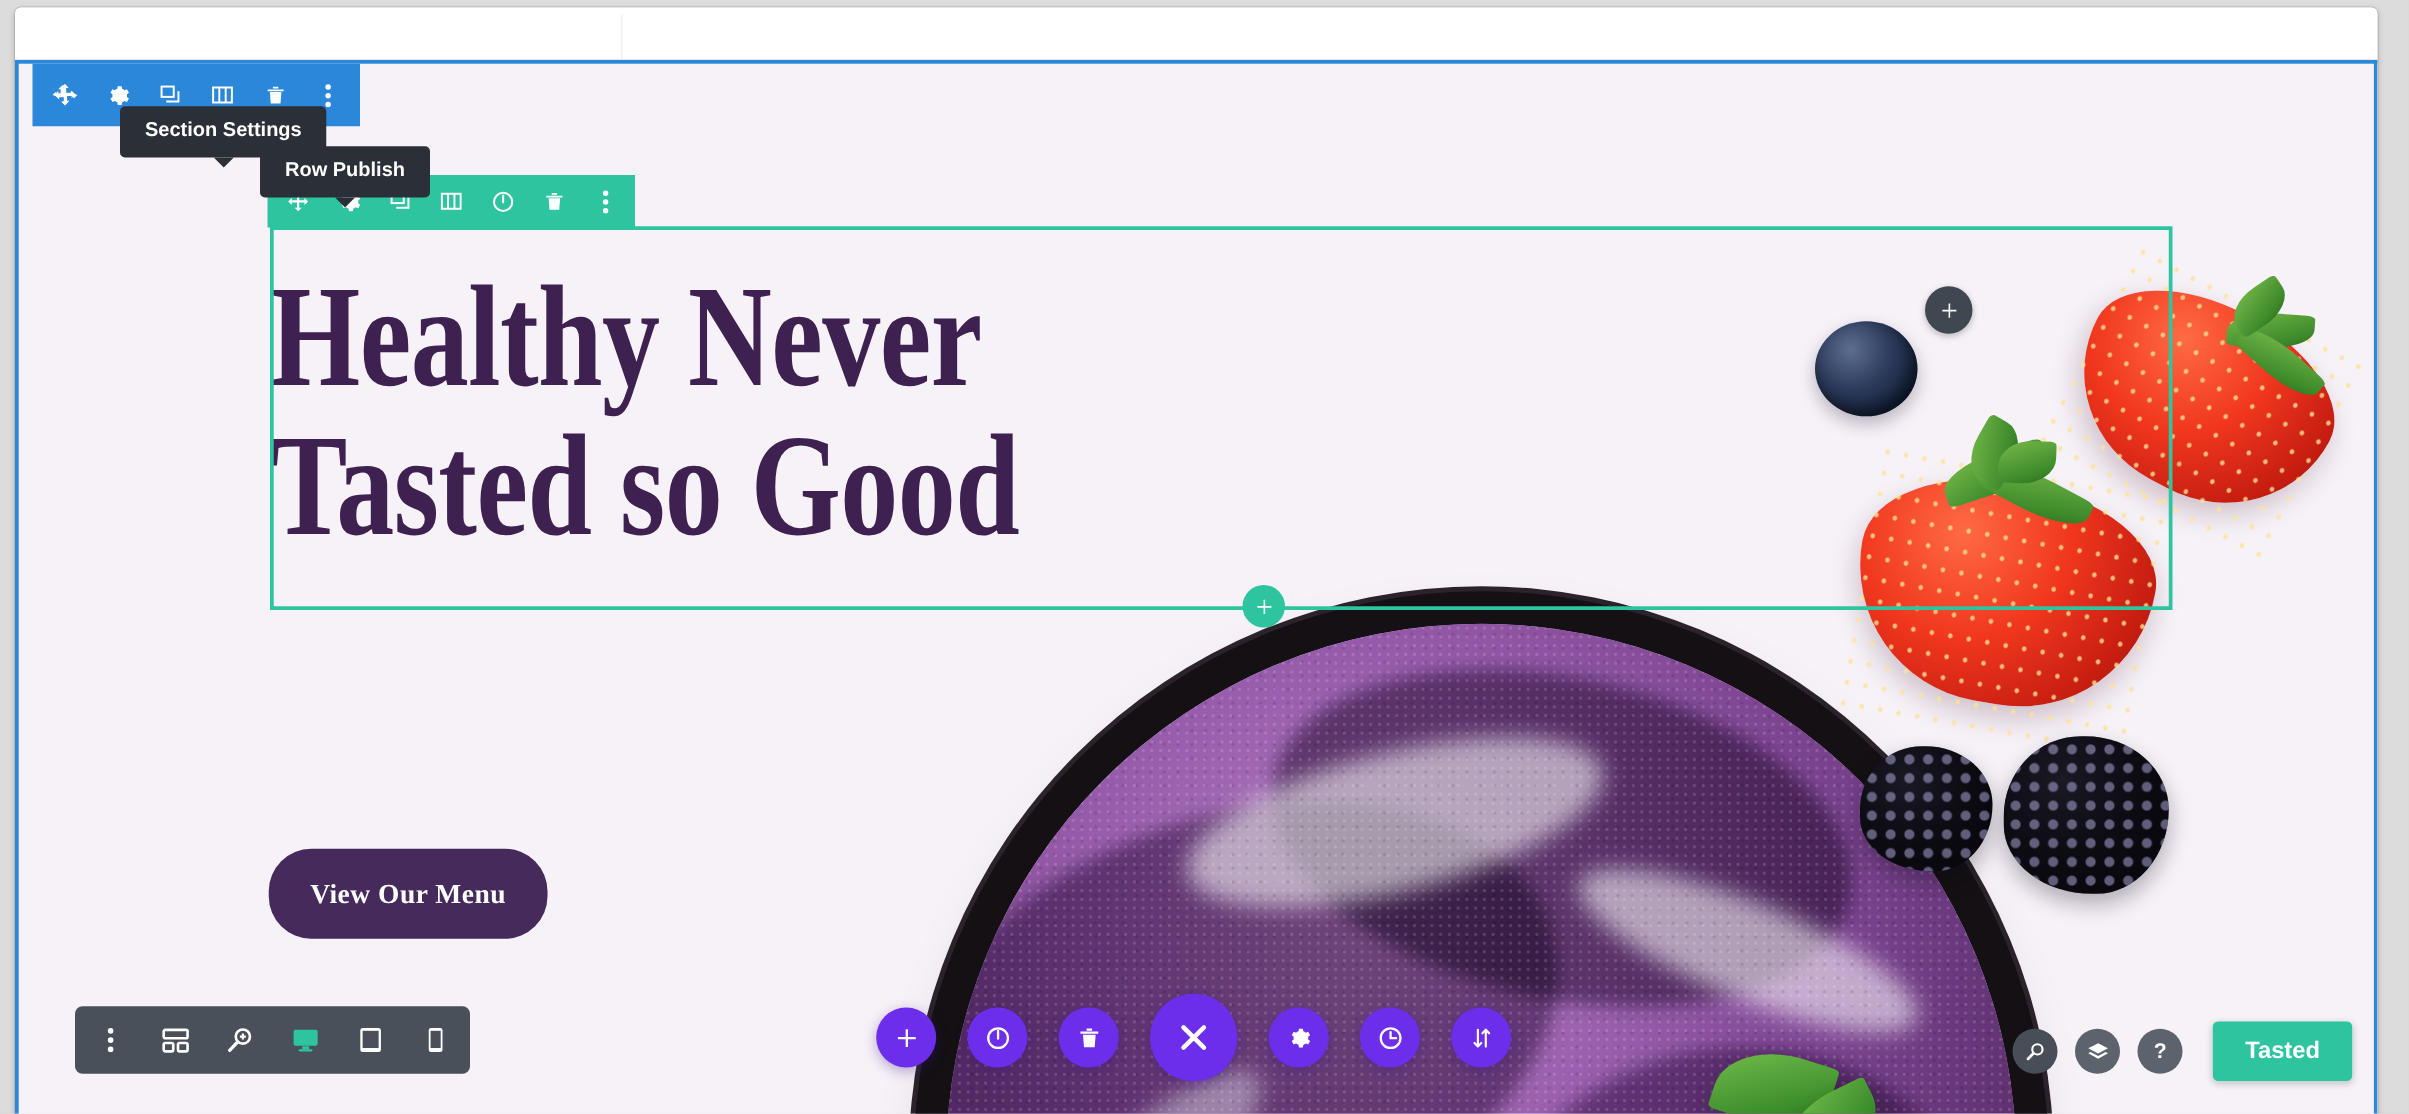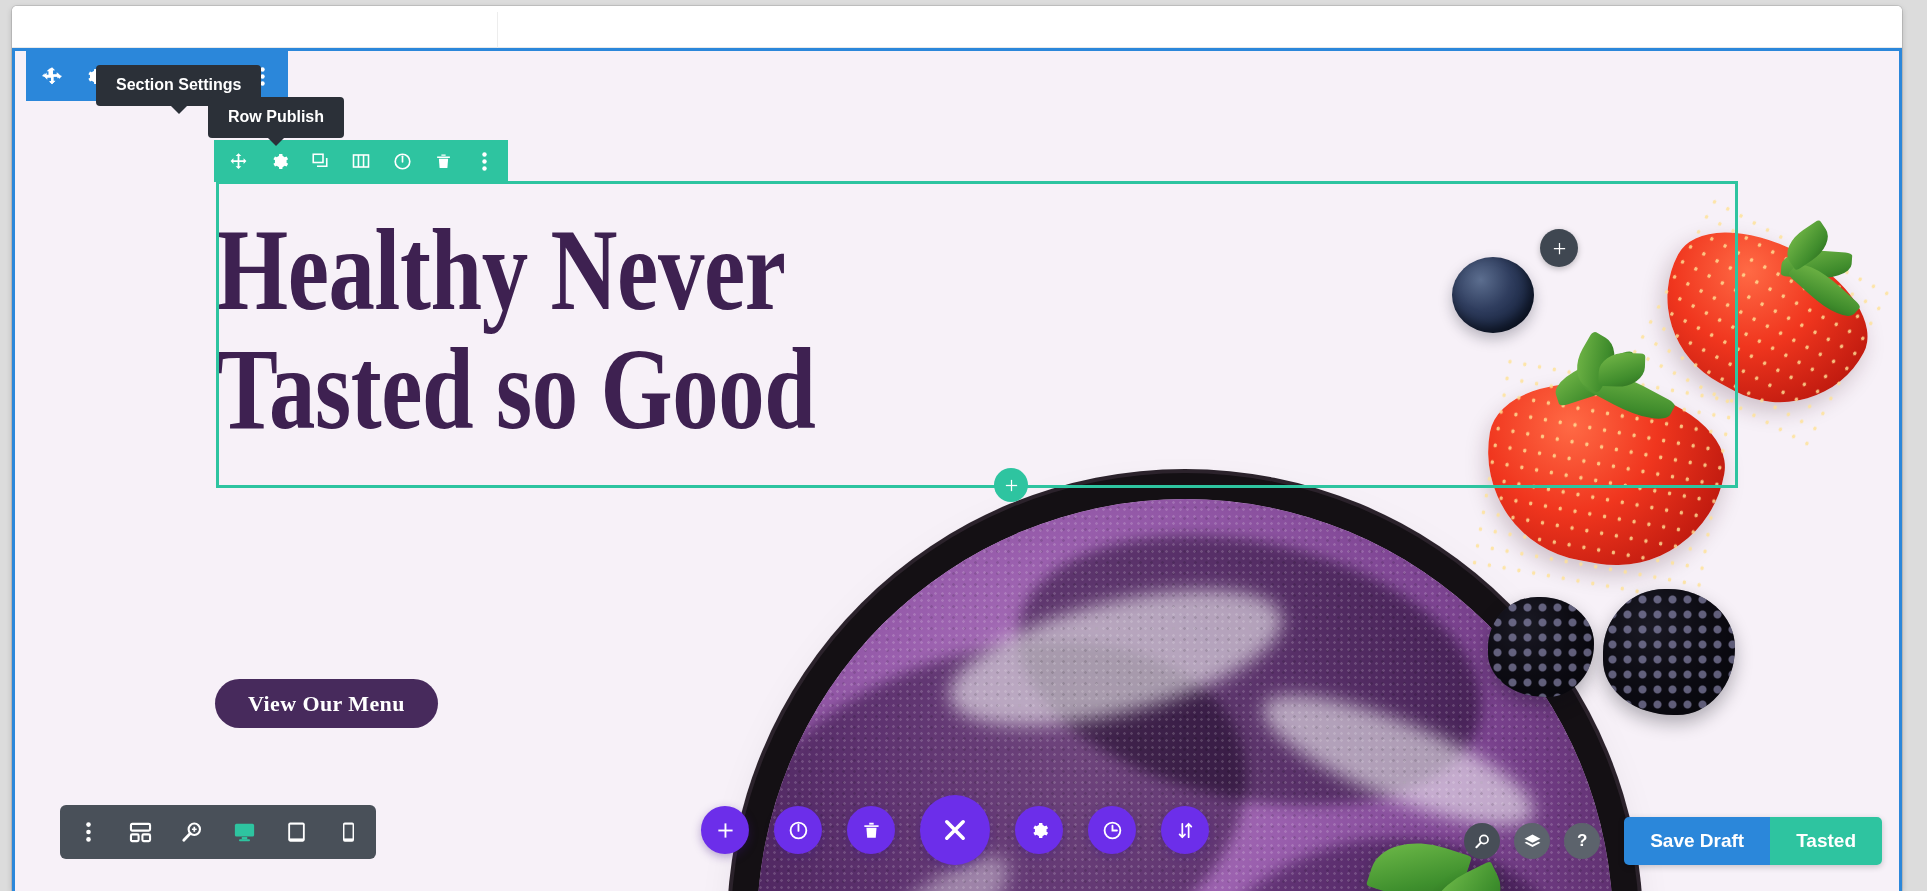--- a/index.html
+++ b/index.html
@@ -164,21 +164,21 @@
     position: absolute;
     left: 200px; top: 478px;
     width: 570px;
     font-size: 19.5px;
     line-height: 1.72;
     color: #3d2050;
   }
   .menu-btn {
     position: absolute;
     left: 200px; top: 628px;
-    width: 223px; height: 49px;
+    width: 223px; height: 72px;
     border: none;
     border-radius: 34px;
     background: #472a5c;
     color: #ffffff;
     font-family: "Liberation Serif", "DejaVu Serif", serif;
     font-size: 22px;
     font-weight: 700;
     letter-spacing: .4px;
     cursor: pointer;
   }
@@ -228,20 +228,21 @@
   .tooltip {
     position: absolute;
     background: #2b3038;
     color: #ffffff;
     font-size: 16px;
     font-weight: 700;
     padding: 11px 20px 12px;
     border-radius: 4px;
     white-space: nowrap;
     z-index: 40;
+    margin-top: 20px;
   }
   .tooltip::after {
     content: "";
     position: absolute;
     left: 50%; bottom: -8px;
     margin-left: -8px;
     border-left: 8px solid transparent;
     border-right: 8px solid transparent;
     border-top: 8px solid #2b3038;
   }
@@ -610,19 +611,18 @@
         </svg>
       </button>
       <button class="mini-btn">
         <svg width="19" height="19" viewBox="0 0 24 24" fill="currentColor" aria-hidden="true">
           <path d="M12 3.2L22 8.4l-10 5.2L2 8.4z"></path>
           <path d="M12 16.2l-7.6-4-2.4 1.3L12 19l10-5.5-2.4-1.3z"></path>
         </svg>
       </button>
       <button class="mini-btn">?</button>
       <div class="action-group">
-        <button id="save-draft-button">Save Draft</button>
         <button id="publish-button">Tasted</button>
       </div>
     </div>
 
   </div>
 </div>
 
 </body></html>

